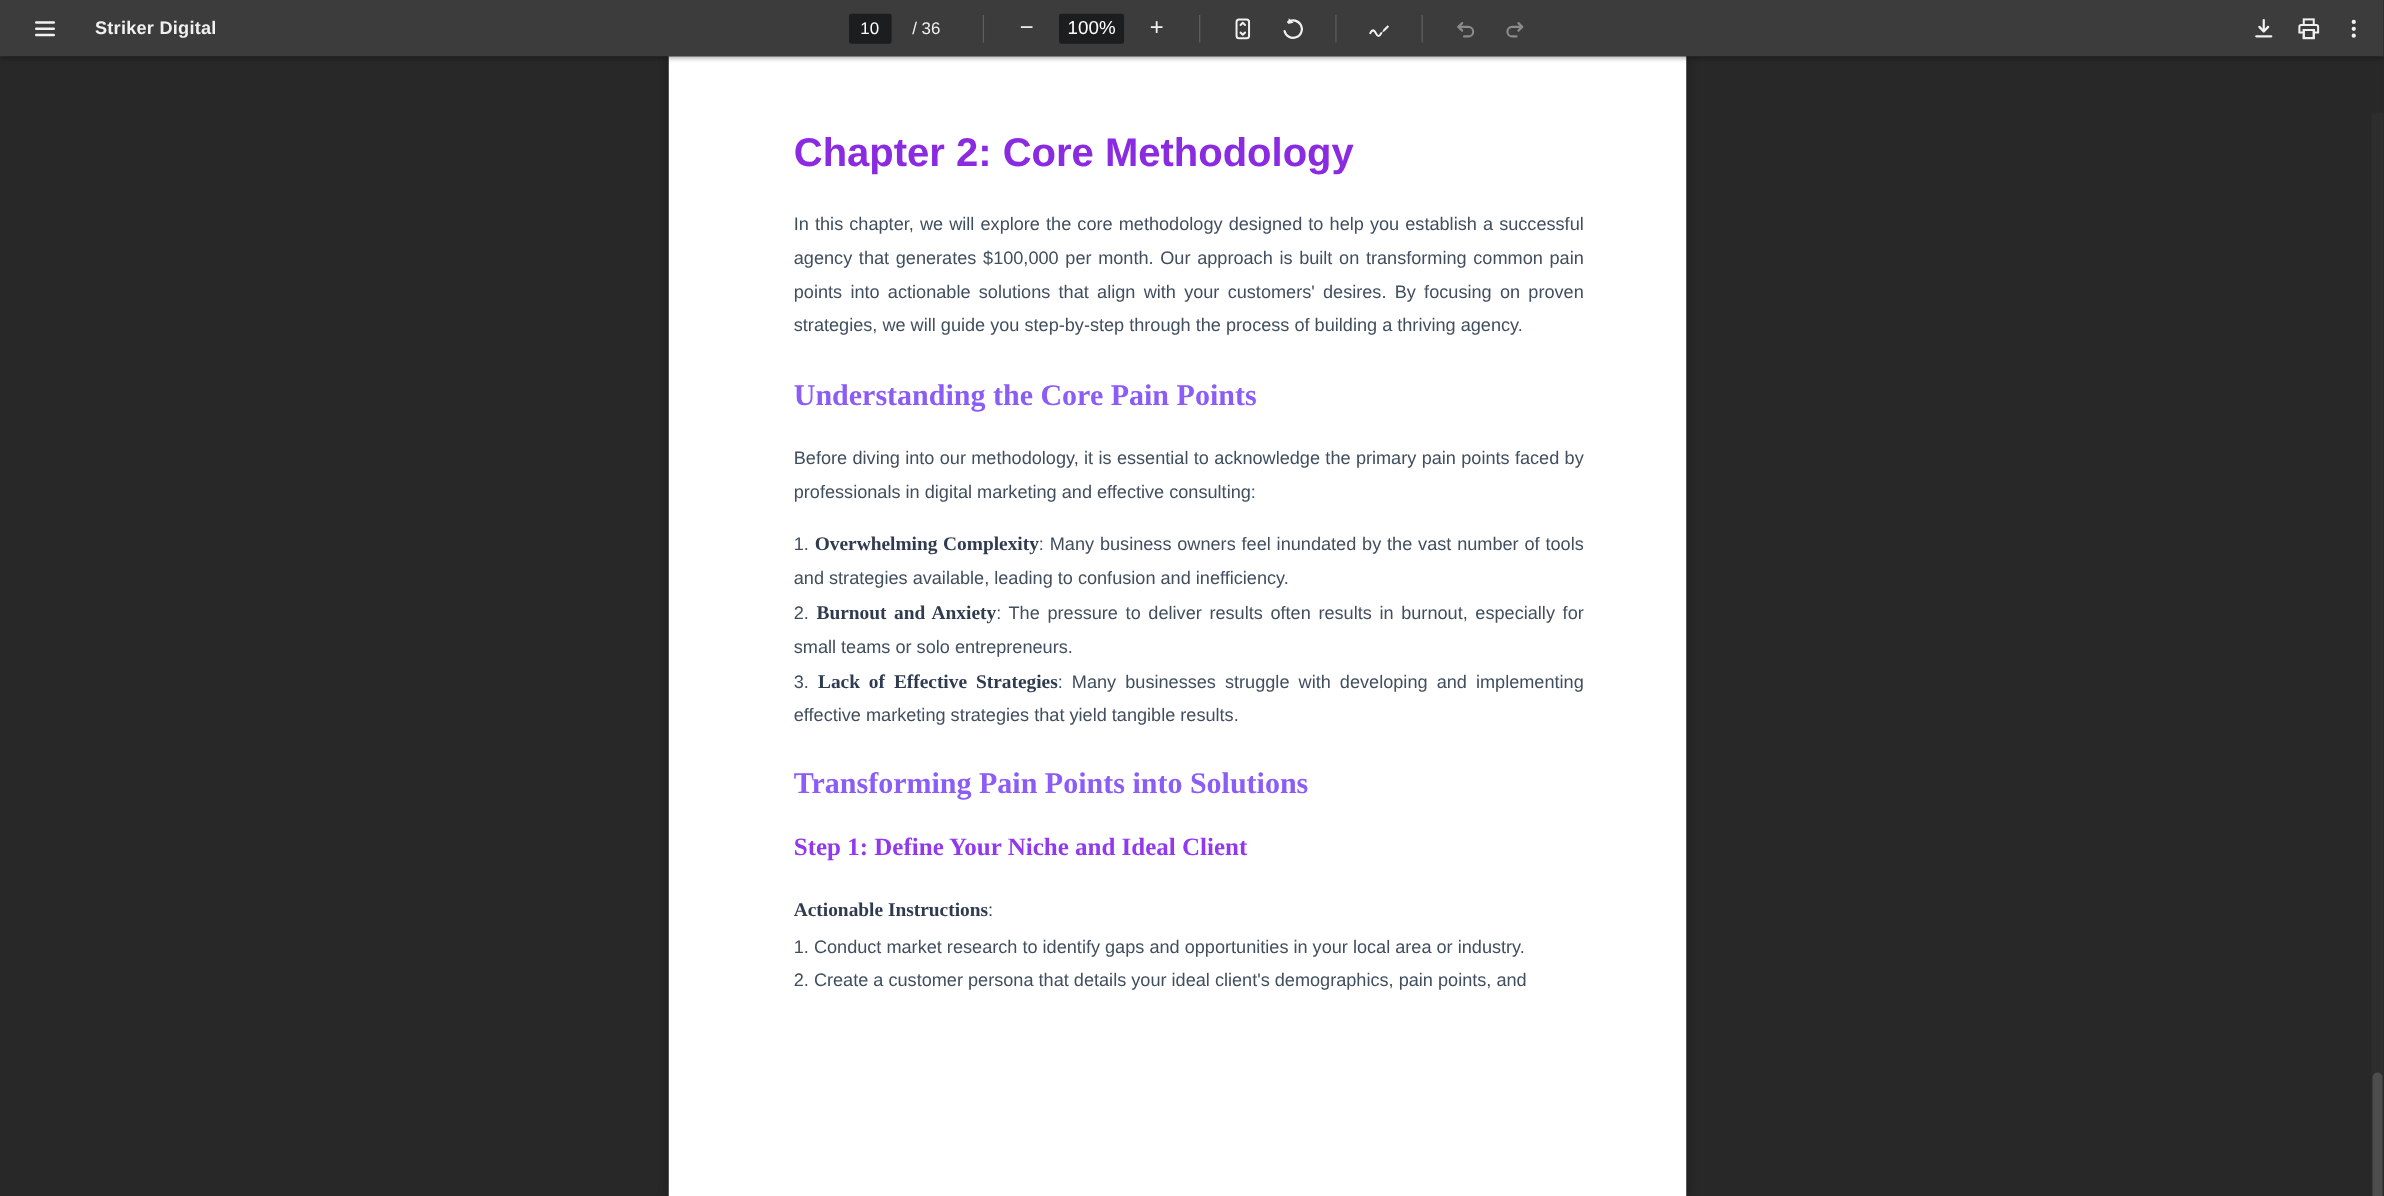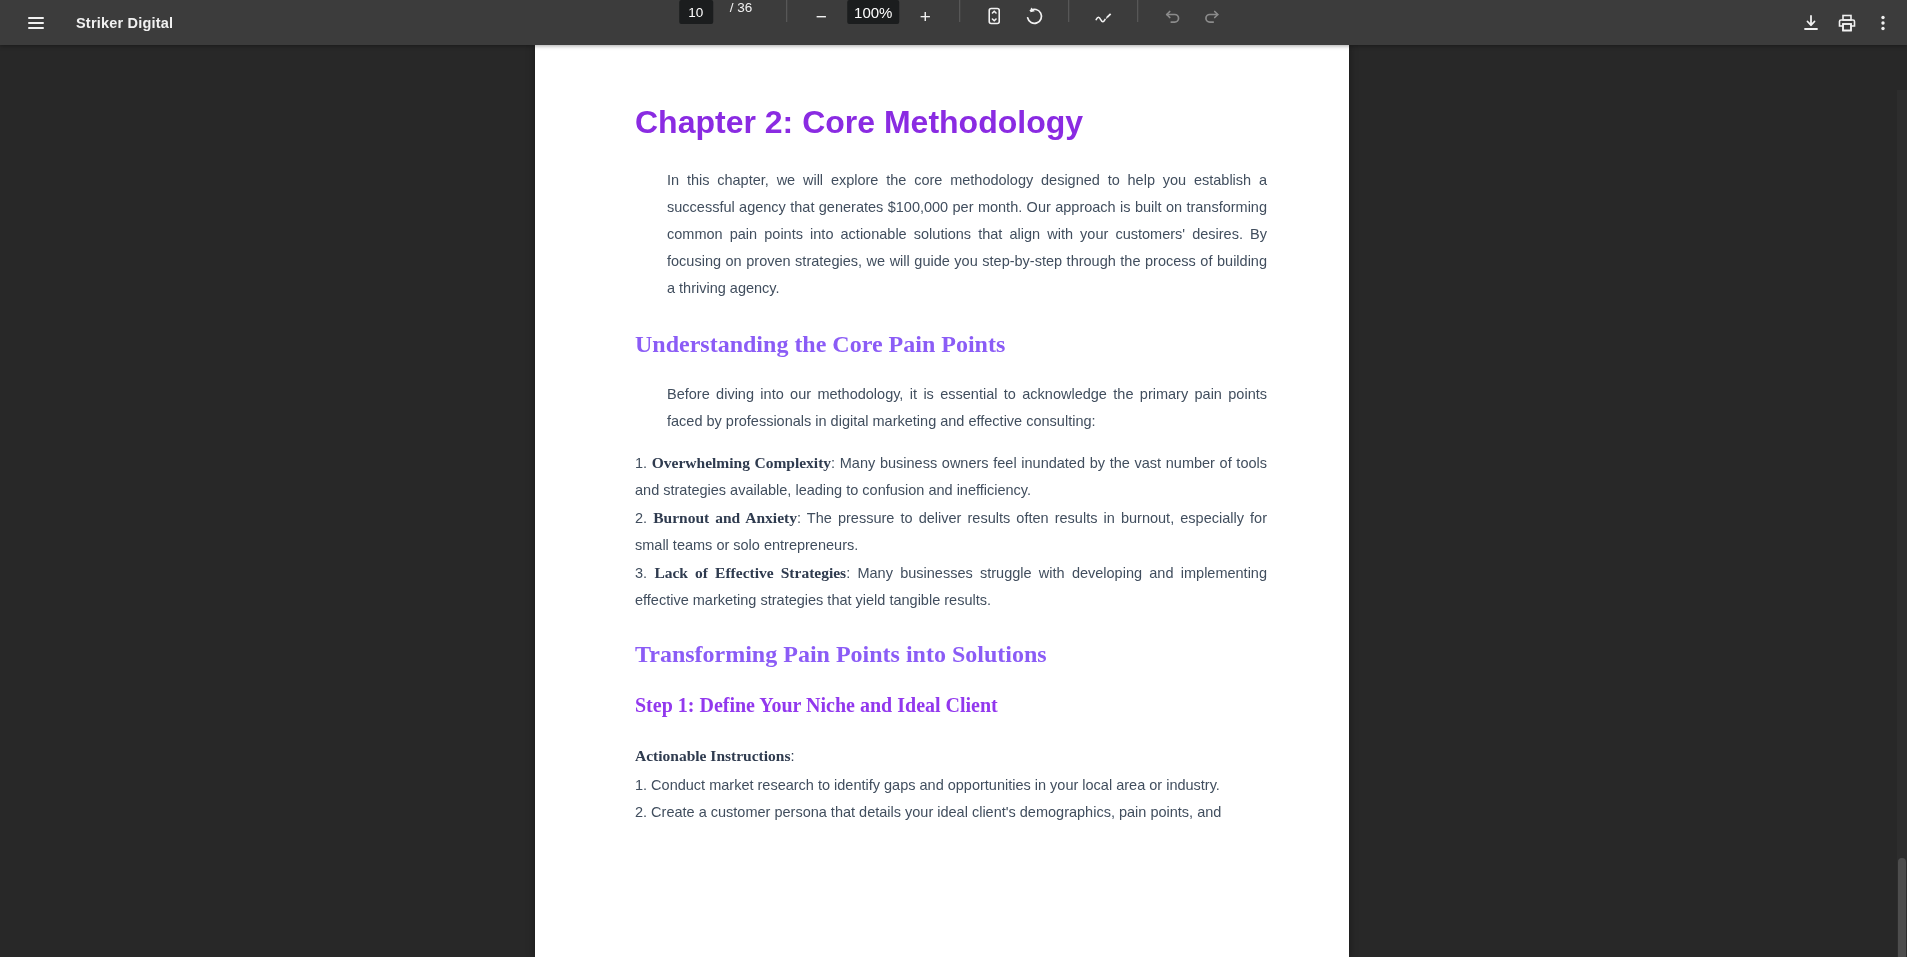--- a/index.html
+++ b/index.html
@@ -15,21 +15,21 @@
     position:absolute; top:0; left:0; width:100%; height:45px;
     background:#3c3c3c; color:#f1f1f1;
     display:flex; align-items:center;
     box-shadow:0 1px 4px rgba(0,0,0,.35);
     z-index:5;
   }
   .tb-left { display:flex; align-items:center; padding-left:20px; }
   .tb-title { margin-left:24px; font-size:14.5px; font-weight:600; letter-spacing:.2px; }
   .tb-center {
     position:absolute; left:50%; top:0; transform:translateX(-50%);
-    height:45px; display:flex; align-items:flex-start; gap:8px;
+    height:45px; display:flex; align-items:center; gap:8px;
   }
   .tb-right {
     position:absolute; right:8px; top:0; height:45px;
     display:flex; align-items:center; gap:4px;
   }
   .tb-btn {
     width:32px; height:32px; border:none; background:transparent;
     display:flex; align-items:center; justify-content:center;
     color:#f1f1f1; cursor:pointer; border-radius:50%;
     font-family:"Liberation Sans",sans-serif;
@@ -63,21 +63,20 @@
   .page-content { padding:58px 82px 0 100px; }
 
   .doc-h1 {
     font-family:"Liberation Sans",sans-serif;
     font-size:32px; font-weight:700; color:#8a2be2;
     line-height:38px;
   }
   .doc-p {
     font-size:14.5px; line-height:27px; color:#414e5e;
     text-align:justify;
-    margin-left:32px;
   }
   .intro { margin-top:26px; }
   .doc-h2 {
     font-family:"Liberation Serif",serif;
     font-size:24px; font-weight:700; color:#8b5cf6;
     line-height:29px; margin-top:28px;
   }
   .h2-second { margin-top:26px; }
   .lead { margin-top:22px; }
   .pain-list { margin-top:14px; }

